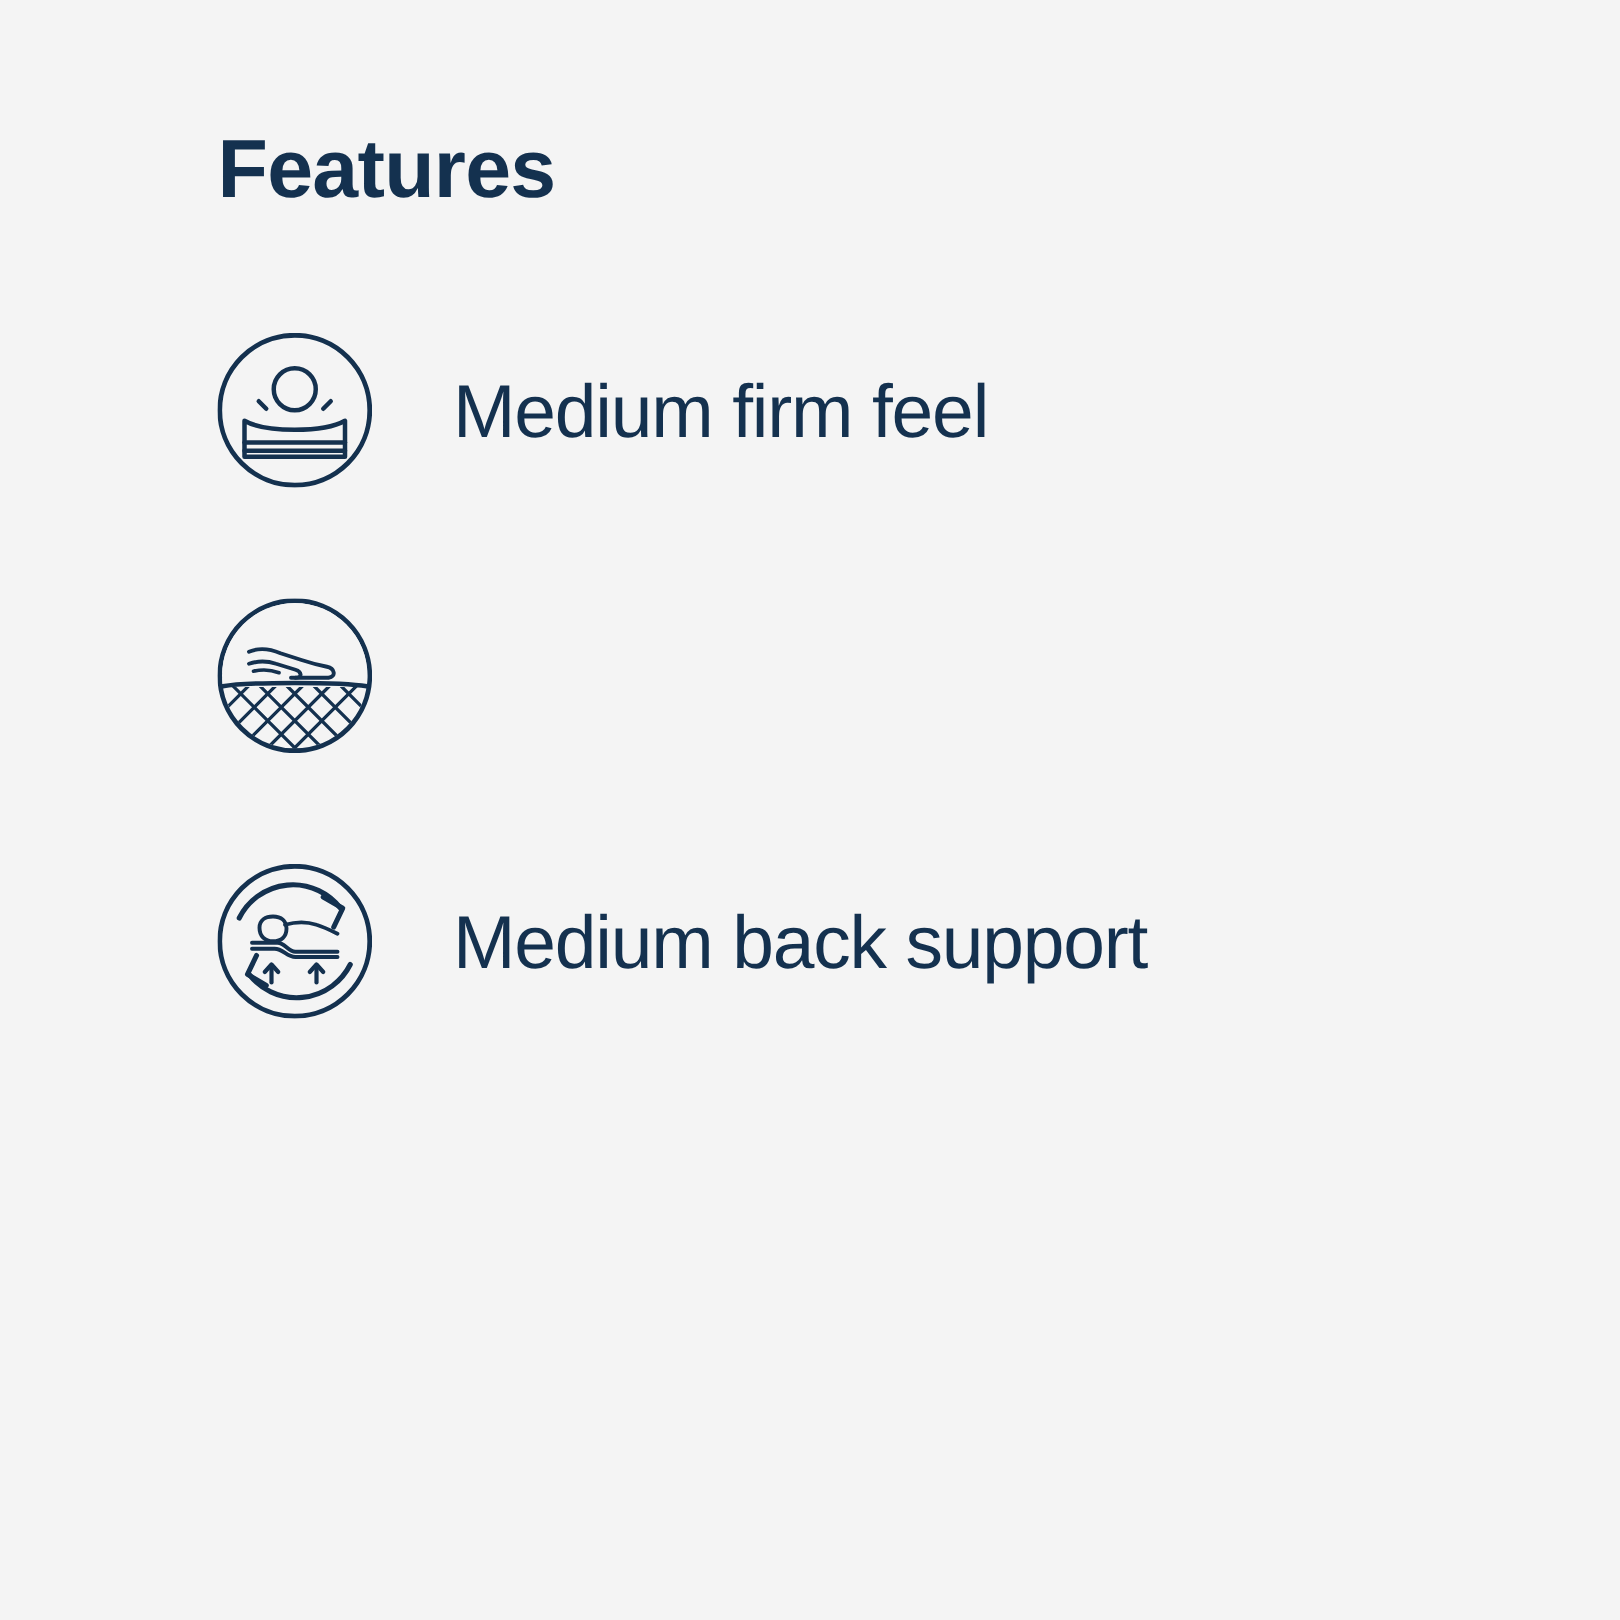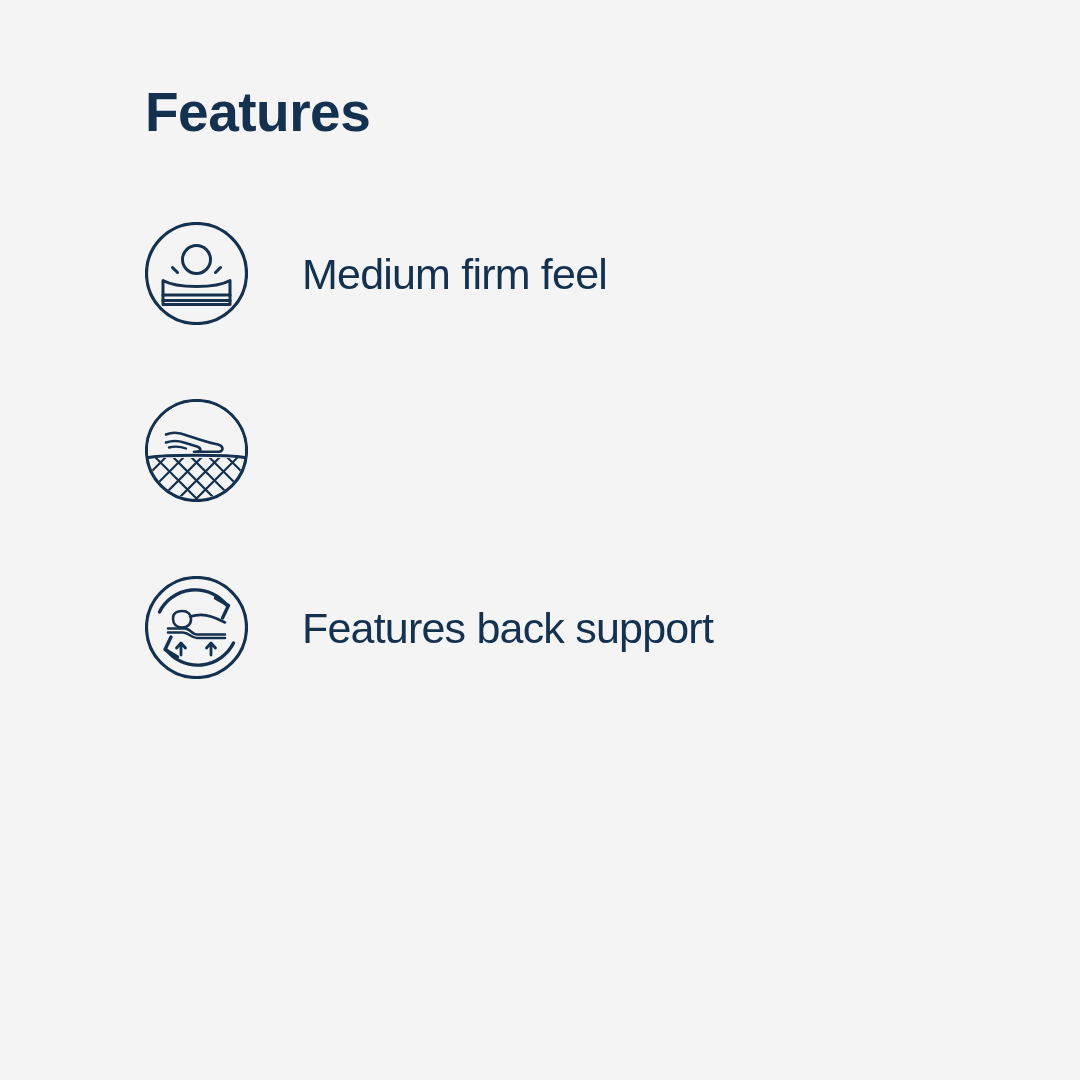--- a/index.html
+++ b/index.html
@@ -63,21 +63,21 @@
     height: 103px;
   }
 
   .feature-label {
     position: absolute;
     left: 302px;
     top: 50%;
     transform: translateY(-50%);
     font-family: "Liberation Sans", sans-serif;
     font-weight: normal;
-    font-size: 43px;
+    font-size: 50px;
     line-height: 66px;
     letter-spacing: -0.8px;
     color: #14314f;
     white-space: nowrap;
   }
 </style>
 </head>
 <body>
 
 <div class="panel">
@@ -162,17 +162,17 @@
 
           <path d="M23 52.5 L 40 52.5 C 45 52.5, 47 58.5, 52 58.5 L 80 58.5" stroke-width="2.6"></path>
           <path d="M23 56.5 L 38 56.5 C 44 56.5, 46 62, 52 62 L 80 62" stroke-width="2.6"></path>
 
           <line x1="36" y1="79" x2="36" y2="67.5" stroke-width="2.8"></line>
           <path d="M31.5 72 L 36 67 L 40.5 72" stroke-width="2.8"></path>
           <line x1="66" y1="79" x2="66" y2="67.5" stroke-width="2.8"></line>
           <path d="M61.5 72 L 66 67 L 70.5 72" stroke-width="2.8"></path>
         </svg>
       </div>
-      <div class="feature-label">Features back support</div>
+      <div class="feature-label">Medium back support</div>
     </div>
 
   </div>
 </div>
 
 </body></html>

